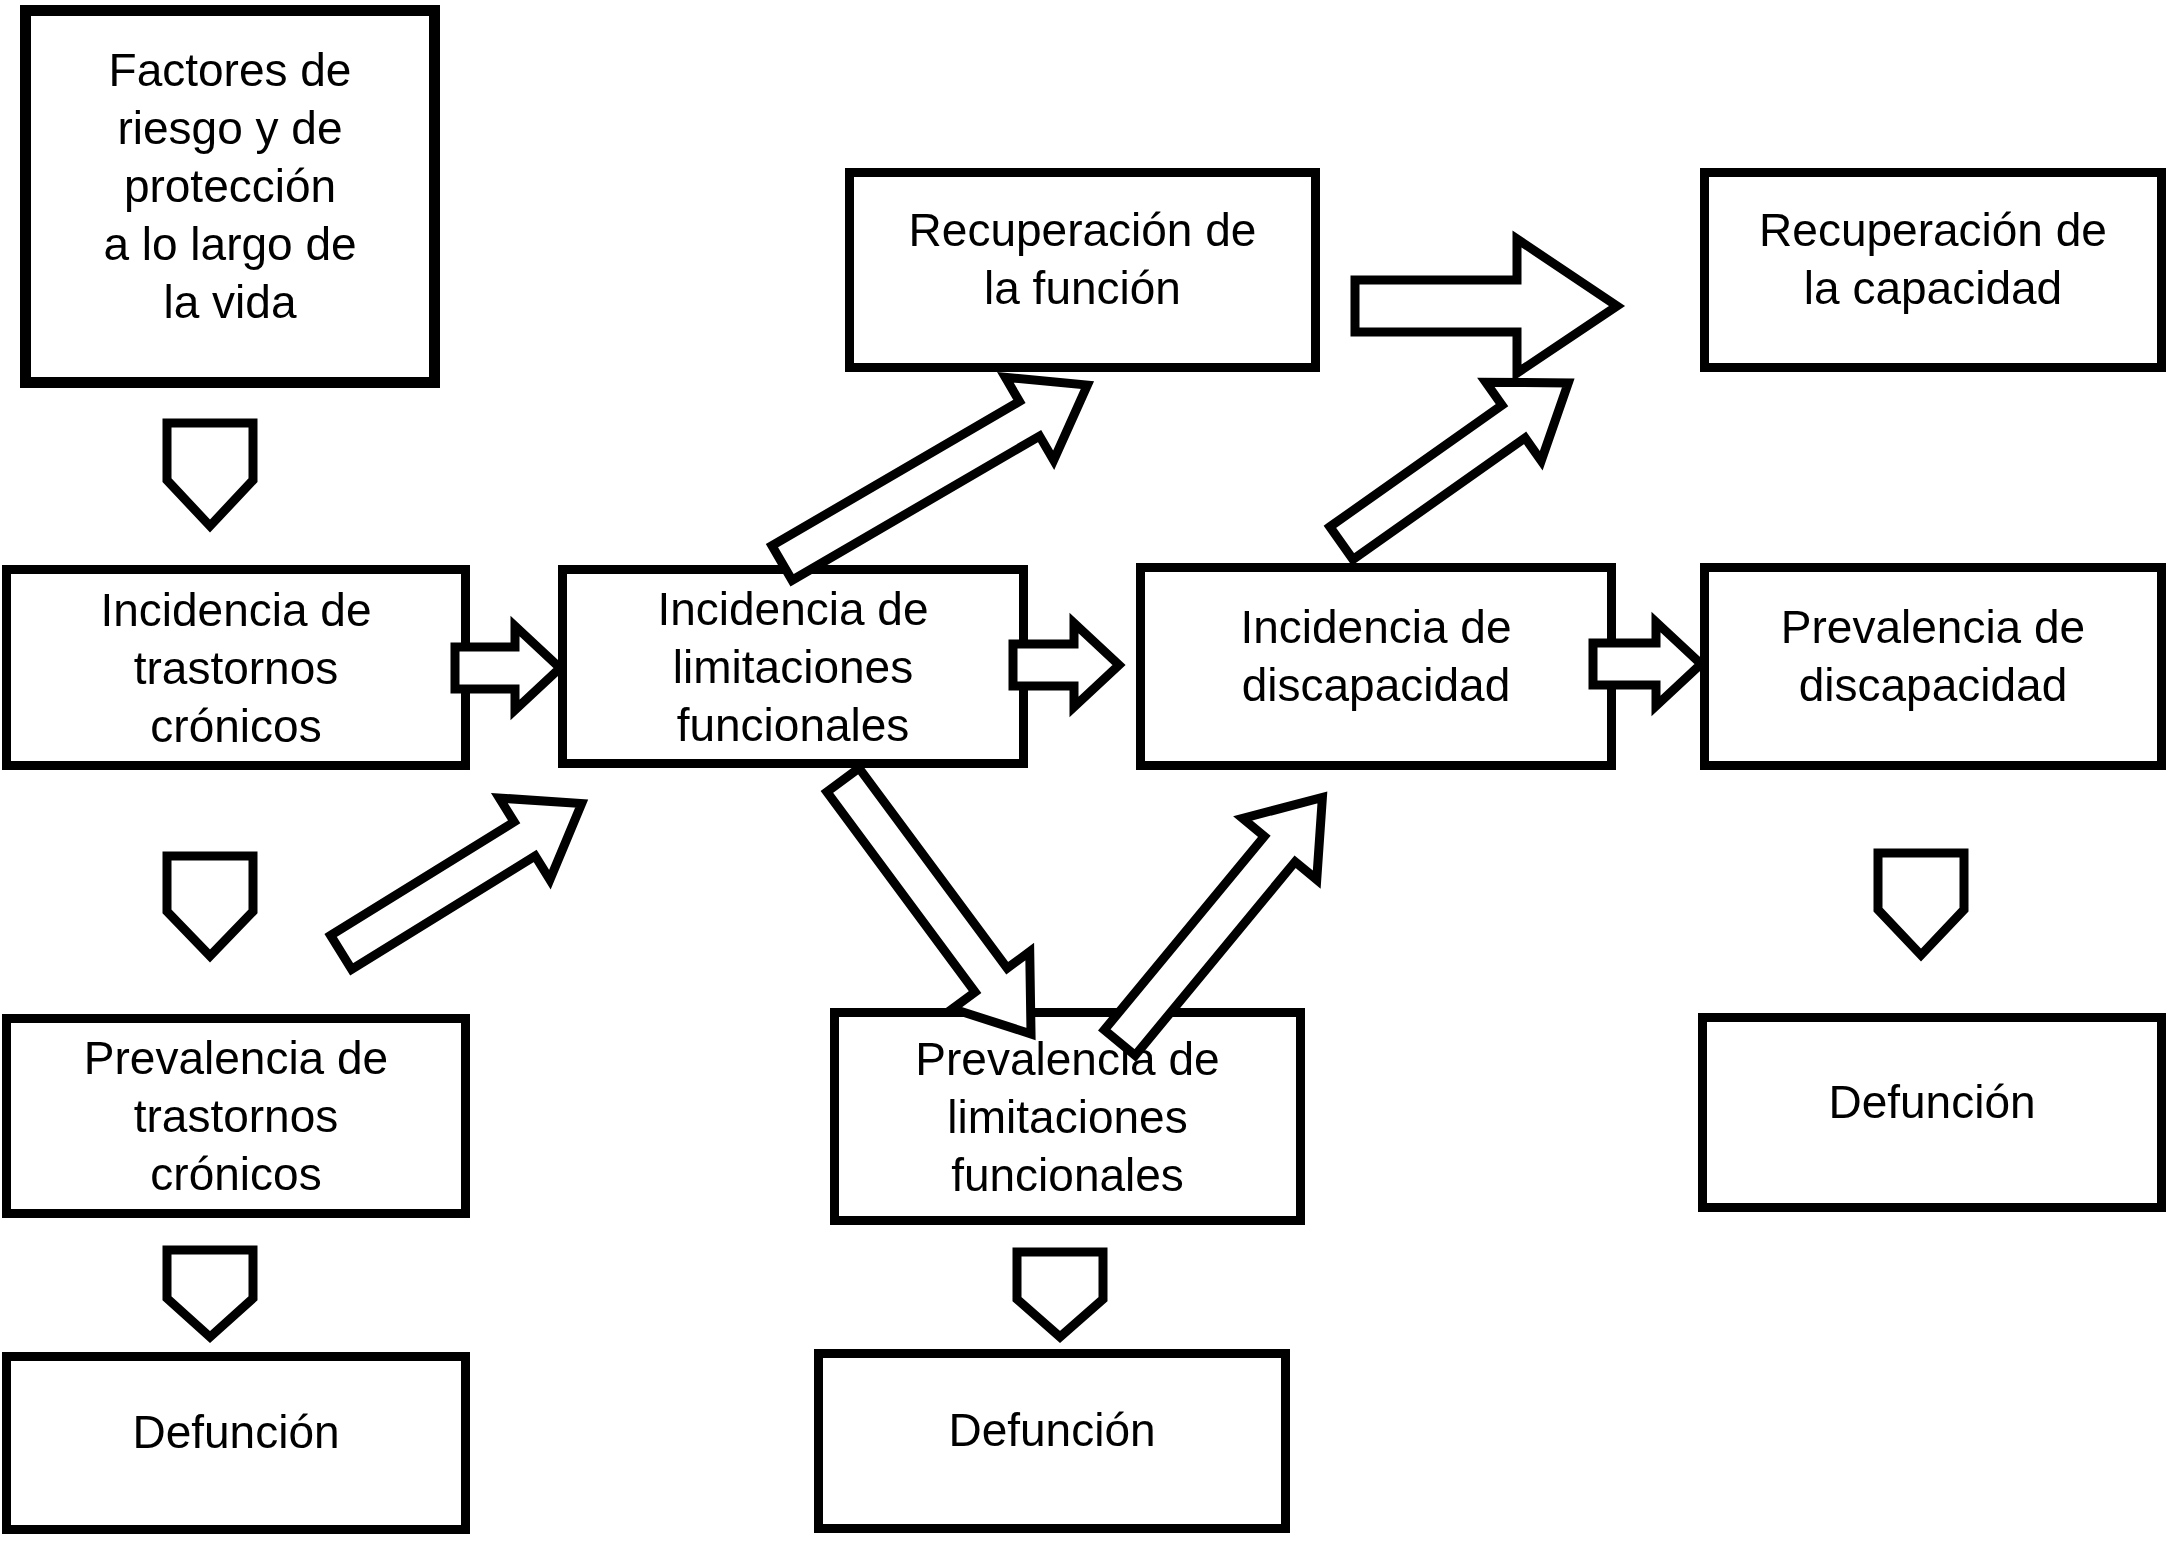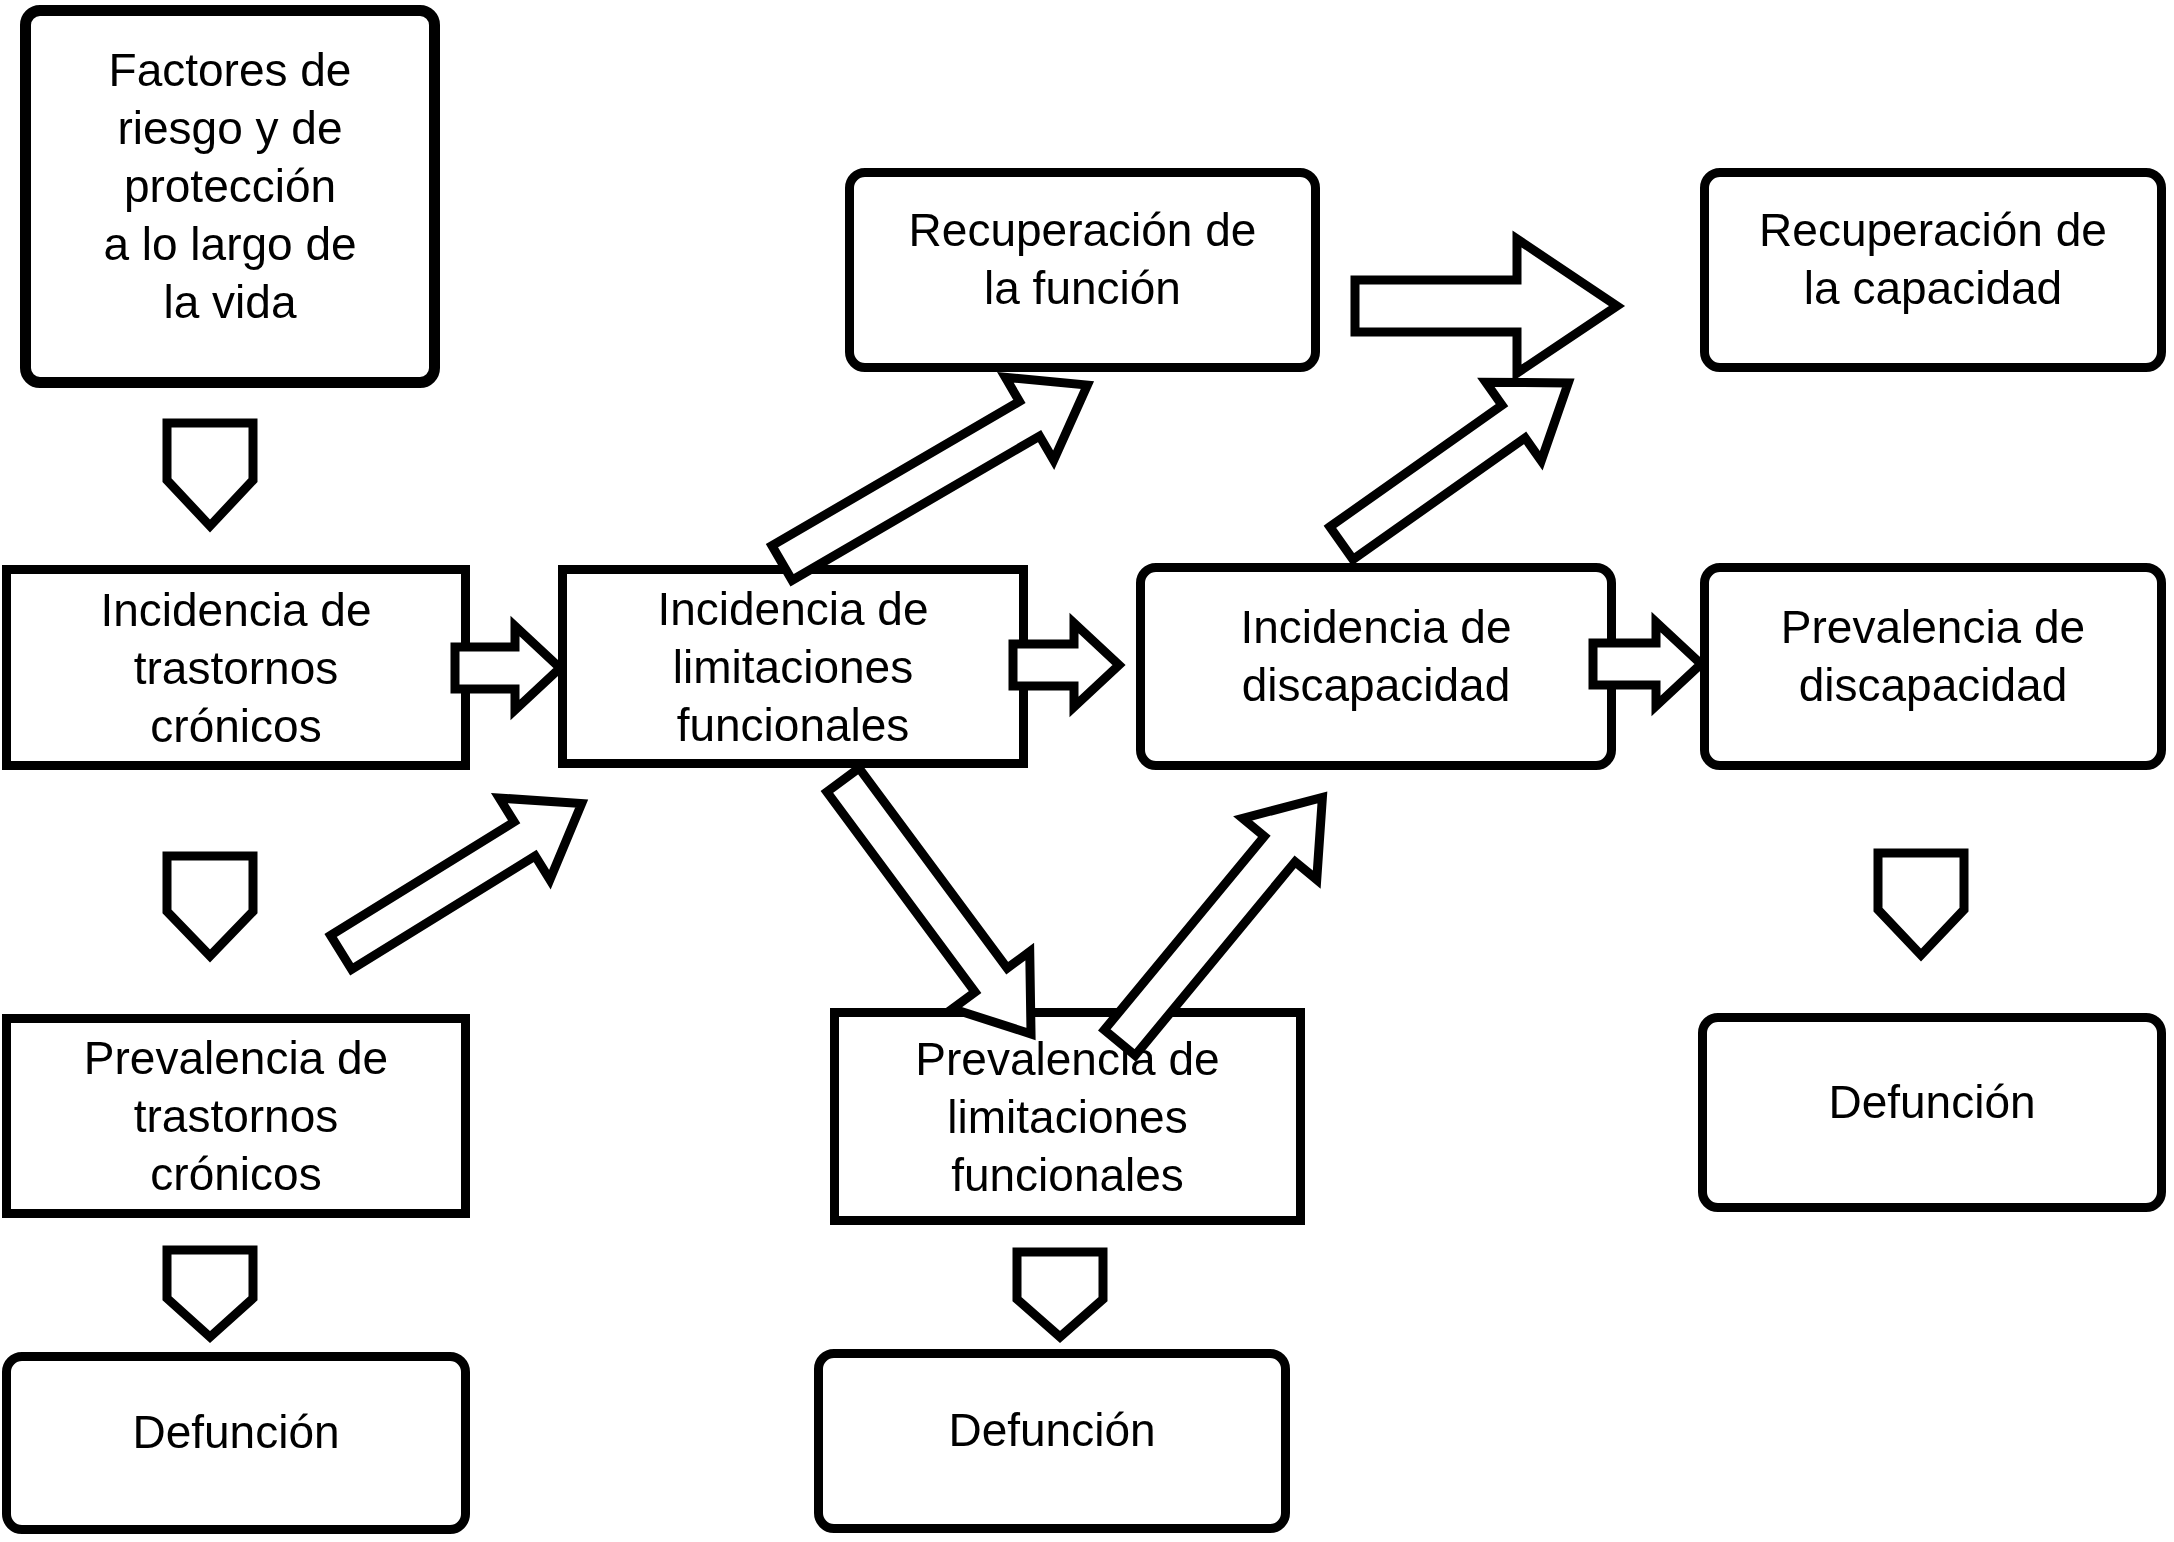--- a/index.html
+++ b/index.html
@@ -13,21 +13,21 @@
   .box{
     position:absolute;
     box-sizing:border-box;
     border:9px solid #000;
     background:#fff;
     display:flex;
     align-items:center;
     justify-content:center;
   }
   .box.thick{border-width:11px;}
-  .box.pb{padding-bottom:22px;border-radius:20px;}
+  .box.pb{padding-bottom:22px;}
   .label{
     display:block;
     white-space:pre-line;
     text-align:center;
     font-size:46px;
     line-height:58px;
     color:#000;
   }
   .arrow{position:absolute;}
   .arrow svg{display:block;overflow:visible;}

